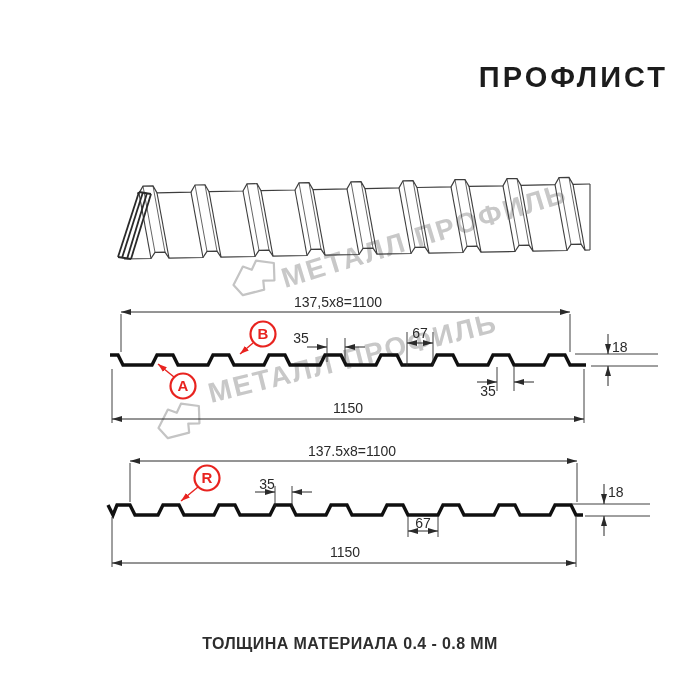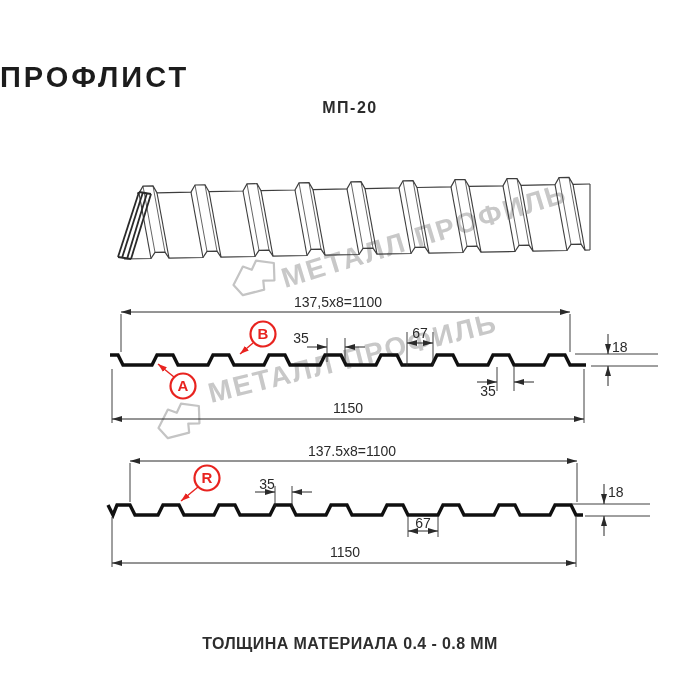--- a/index.html
+++ b/index.html
@@ -1,18 +1,18 @@
 <!DOCTYPE html>
 <html><head>
 <meta charset="utf-8">
 <style>
   html,body{margin:0;padding:0;background:#fff;}
   .page{position:relative;width:700px;height:700px;background:#ffffff;overflow:hidden;
         font-family:"Liberation Sans", sans-serif;}
-  .title{position:absolute;top:61px;left:0;width:668px;text-align:left;
+  .title{position:absolute;top:61px;left:0;width:668px;text-align:right;
          font-size:29px;font-weight:bold;letter-spacing:3px;color:#1c1c1c;}
   .subtitle{position:absolute;top:99px;left:0;width:700px;text-align:center;
          font-size:16px;font-weight:bold;letter-spacing:1.5px;color:#2b2b2b;}
   .footer{position:absolute;top:635px;left:0;width:700px;text-align:center;
          font-size:16px;font-weight:bold;letter-spacing:0.4px;color:#2e2e2e;}
   svg.drawing{position:absolute;top:0;left:0;}
   svg.drawing text{font-family:"Liberation Sans", sans-serif;}
   .dim{font-size:14px;fill:#2a2a2a;}
   .dimline{stroke:#2a2a2a;stroke-width:1;fill:none;}
   .extline{stroke:#2a2a2a;stroke-width:0.9;fill:none;}
@@ -23,21 +23,20 @@
   .wm-text{font-size:28px;font-weight:bold;fill:#c8c8c8;letter-spacing:2px;}
   .wm-logo{stroke:#c4c4c4;stroke-width:2.2;fill:none;stroke-linejoin:round;}
   .sheet{stroke:#3d3d3d;fill:none;}
 </style>
 </head>
 <body>
 
 <div class="page">
 
   <div class="title">ПРОФЛИСТ</div>
-  <div class="subtitle">МП-20</div>
 
   <svg class="drawing" width="700" height="700" viewBox="0 0 700 700">
     <defs>
       <marker id="arr" markerWidth="10" markerHeight="6" refX="10" refY="3" orient="auto-start-reverse" markerUnits="userSpaceOnUse">
         <path d="M0,0 L10,3 L0,6 Z" fill="#2a2a2a"></path>
       </marker>
       <marker id="arr-red" markerWidth="9" markerHeight="6" refX="9" refY="3" orient="auto-start-reverse" markerUnits="userSpaceOnUse">
         <path d="M0,0 L9,3 L0,6 Z" fill="#e8231f"></path>
       </marker>
       <path id="mp-logo" d="M3,22 L16,6 L24,11 L30,3 L47,9 L44,26 L33,24 L32,33 L10,34 Z"></path>

